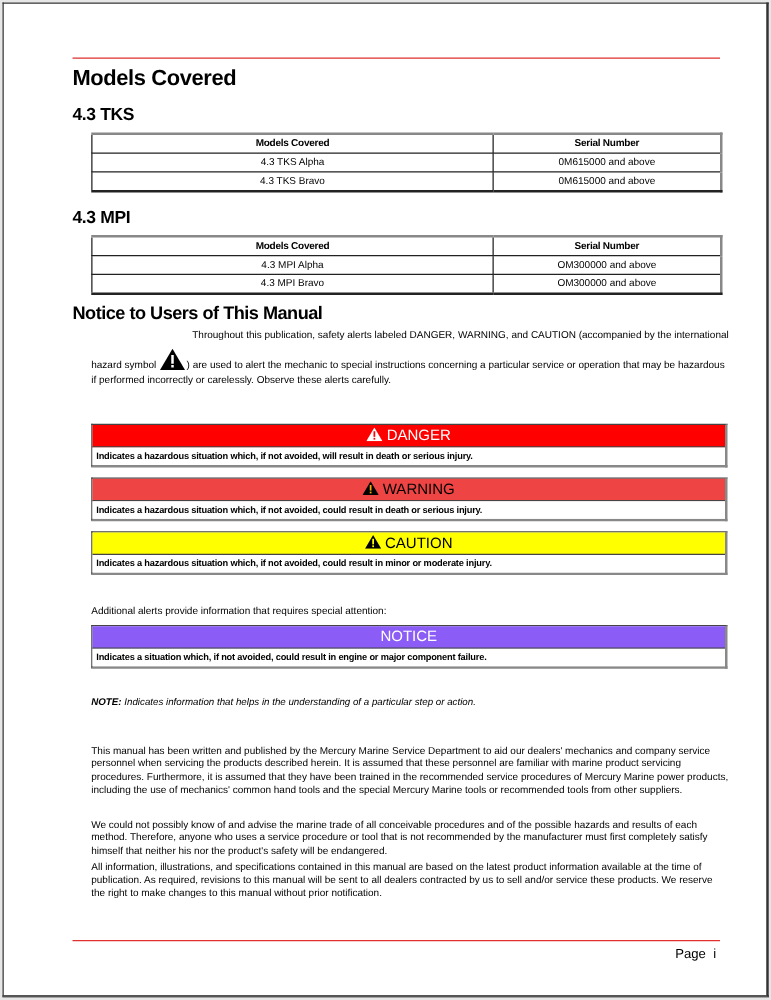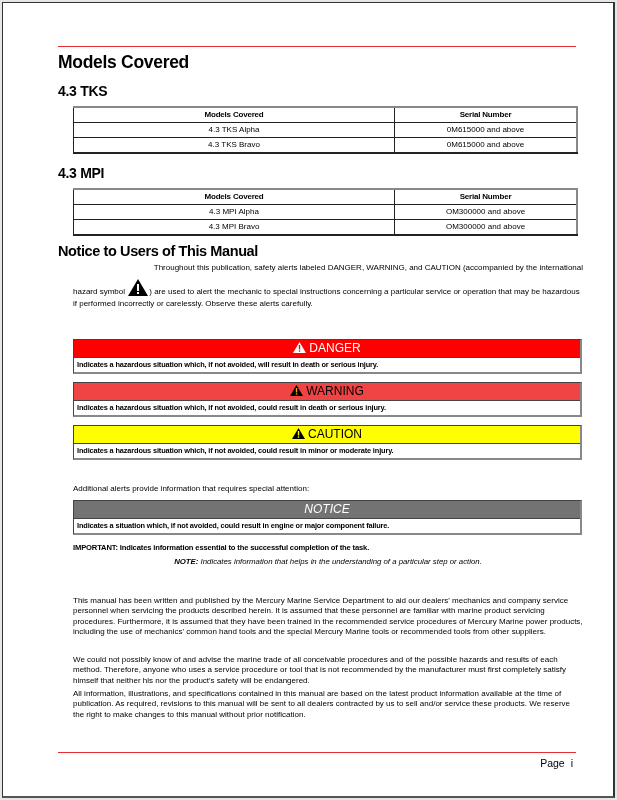--- a/index.html
+++ b/index.html
@@ -126,28 +126,27 @@
             <rect x="5.8" y="3" width="1.4" height="4.5" fill="#ffff00"></rect>
             <rect x="5.8" y="8.3" width="1.4" height="1.4" fill="#ffff00"></rect>
           </svg></span><span>CAUTION</span>
     </div>
     <div class="body">Indicates a hazardous situation which, if not avoided, could result in minor or moderate injury.</div>
   </div>
 
   <p class="para" style="top:481px;">Additional alerts provide information that requires special attention:</p>
 
   <div class="alert" style="top:497px;">
-    <div class="head" style="background:#737373;color:#fff;font-style:italic;">
+    <div class="head" style="background:#8b5cf6;color:#fff;">
       <span>NOTICE</span>
     </div>
     <div class="body">Indicates a situation which, if not avoided, could result in engine or major component failure.</div>
   </div>
 
-  <p class="para" style="top:540px;font-weight:bold;font-size:7.6px;letter-spacing:-0.15px;">IMPORTANT: Indicates information essential to the successful completion of the task.</p>
-  <p class="para" style="top:554px;font-style:italic;font-size:7.8px;text-align:center;"><b>NOTE:</b><span> Indicates information that helps in the understanding of a particular step or action.</span></p>
+  <p class="para" style="top:554px;font-style:italic;font-size:7.8px;"><b>NOTE:</b><span> Indicates information that helps in the understanding of a particular step or action.</span></p>
 
   <p class="para" style="top:593px;">This manual has been written and published by the Mercury Marine Service Department to aid our dealers' mechanics and company service personnel when servicing the products described herein. It is assumed that these personnel are familiar with marine product servicing procedures. Furthermore, it is assumed that they have been trained in the recommended service procedures of Mercury Marine power products, including the use of mechanics' common hand tools and the special Mercury Marine tools or recommended tools from other suppliers.</p>
   <p class="para" style="top:652px;">We could not possibly know of and advise the marine trade of all conceivable procedures and of the possible hazards and results of each method. Therefore, anyone who uses a service procedure or tool that is not recommended by the manufacturer must first completely satisfy himself that neither his nor the product's safety will be endangered.</p>
   <p class="para" style="top:686px;">All information, illustrations, and specifications contained in this manual are based on the latest product information available at the time of publication. As required, revisions to this manual will be sent to all dealers contracted by us to sell and/or service these products. We reserve the right to make changes to this manual without prior notification.</p>
 
   <div class="rule" style="top:749px;"></div>
   <div class="footer-page">
     <span>Page</span><span>i</span>
   </div>
 </div>

